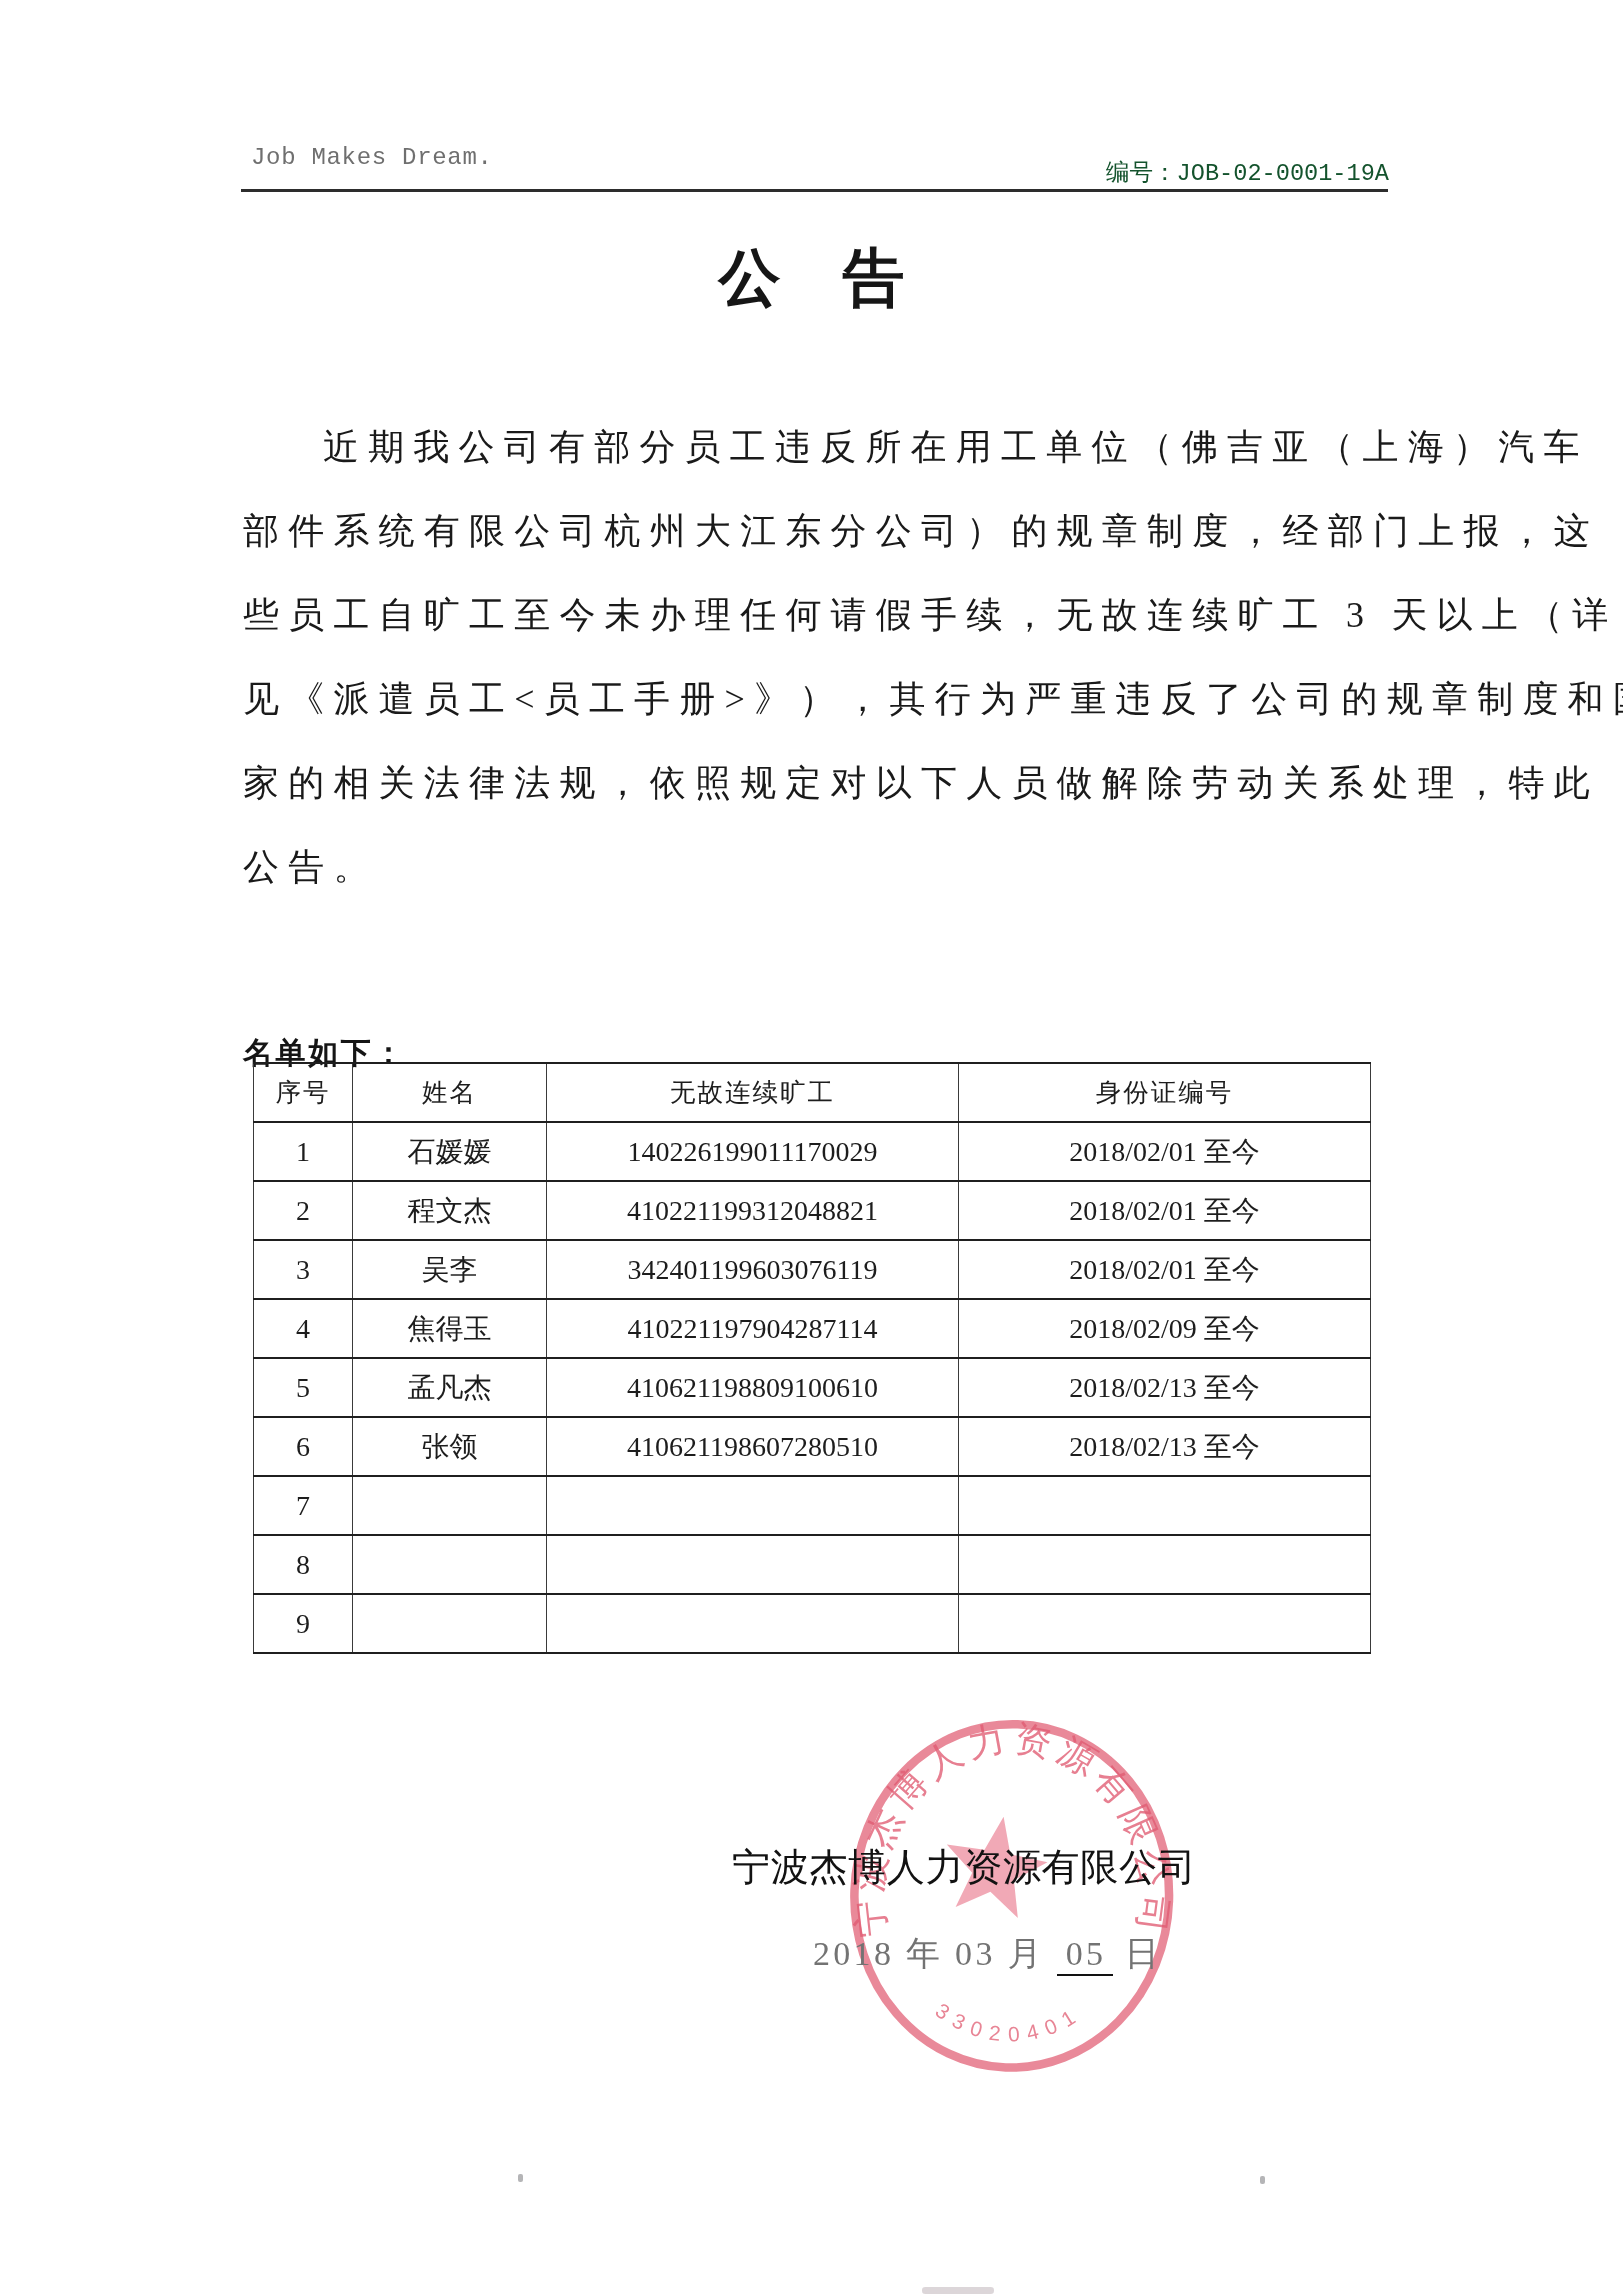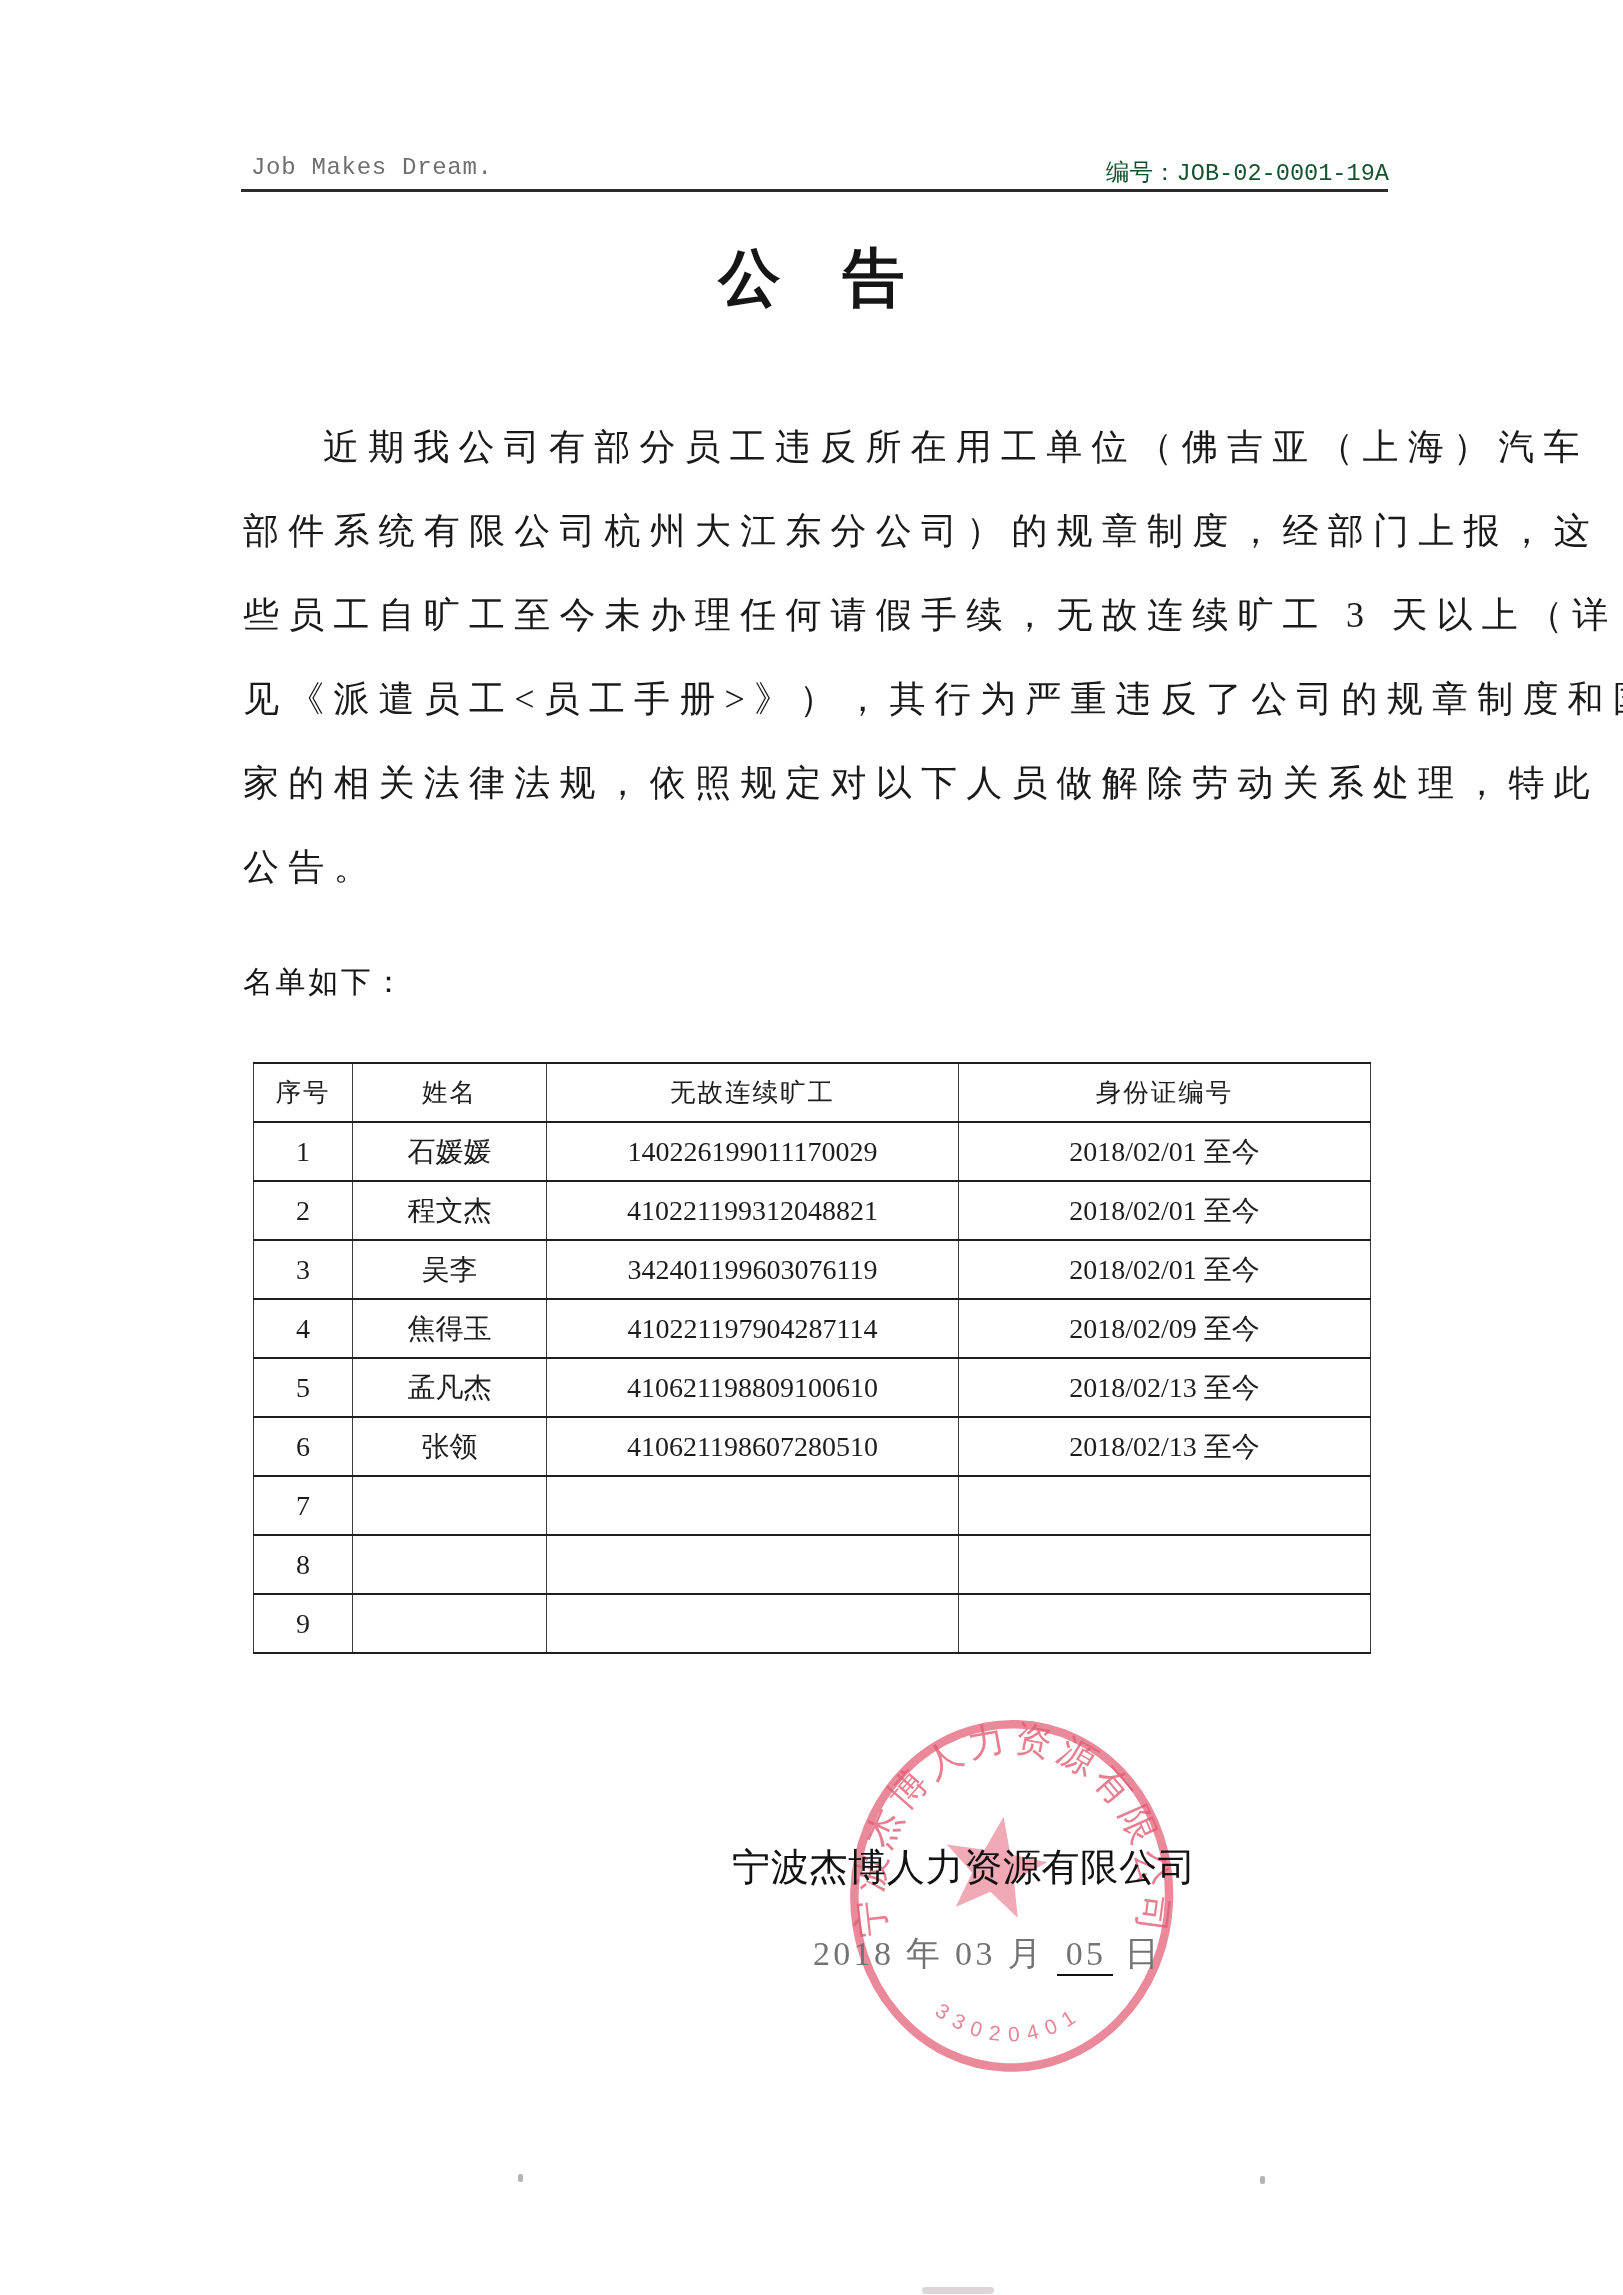--- a/index.html
+++ b/index.html
@@ -1,34 +1,34 @@
 <!DOCTYPE html>
 <html style="font-size:10.5px"><head>
 <meta charset="utf-8">
 <style>
   html,body{margin:0;padding:0;background:#ffffff;}
   body{width:1623px;height:2295px;position:relative;overflow:hidden;
        font-family:"Liberation Serif","DejaVu Serif",serif;color:#1c1c1c;}
   .abs{position:absolute;}
   
-  .slogan{left:251px;top:154px;font-family:"Liberation Mono","DejaVu Sans Mono",monospace;
+  .slogan{left:251px;top:144px;font-family:"Liberation Mono","DejaVu Sans Mono",monospace;
           font-size:24px;color:#6f6f6f;letter-spacing:0.7px;}
   .docnum{right:234px;top:156px;font-family:"Liberation Mono","DejaVu Sans Mono",monospace;
           font-size:23.6px;color:#14532d;letter-spacing:0px;}
   .rule{left:241px;top:189px;width:1147px;height:3.3px;background:#2d2d2d;}
   
   .title{left:0;top:236px;width:1623px;text-align:center;font-size:62px;font-weight:bold;
          color:#161616;}
   
   .para{left:243px;top:405px;width:1139px;font-size:36px;line-height:84px;color:#1a1a1a;}
   .para .ln{letter-spacing:9.2px;text-align:justify;text-align-last:justify;white-space:nowrap;}
   .para .ln.first{text-indent:80px;}
   .para .ln.last{text-align-last:left;}
   
-  .listlabel{left:243px;top:962px;font-size:30px;font-weight:normal;letter-spacing:2.6px;color:#151515;}
+  .listlabel{left:243px;top:1033px;font-size:30px;font-weight:bold;letter-spacing:2.6px;color:#151515;}
   
   table.roster{position:absolute;left:253px;top:1062px;width:1118px;border-collapse:collapse;
                table-layout:fixed;}
   table.roster td{border-left:1.3px solid #3a3a3a;border-right:1.3px solid #3a3a3a;
                   border-top:2.6px solid #1f1f1f;border-bottom:2.6px solid #1f1f1f;
                   height:55px;text-align:center;vertical-align:middle;
                   font-size:28px;color:#1d1d1d;overflow:hidden;}
   table.roster tr.head td{font-size:25.5px;letter-spacing:2px;}
   col.c1{width:99px;}col.c2{width:194px;}col.c3{width:412px;}col.c4{width:412px;}
   

